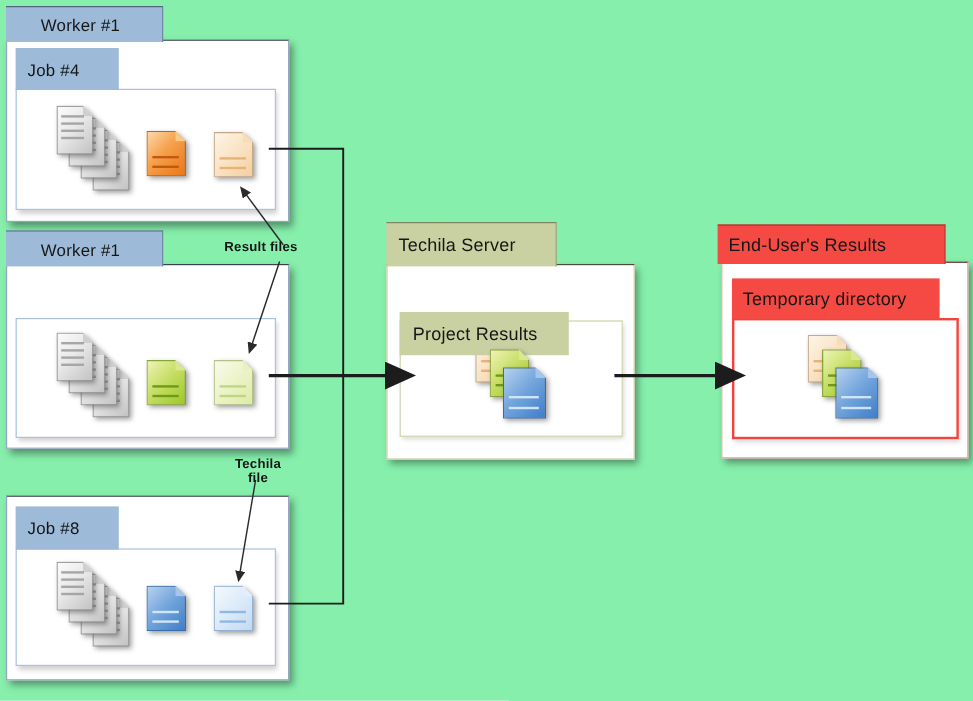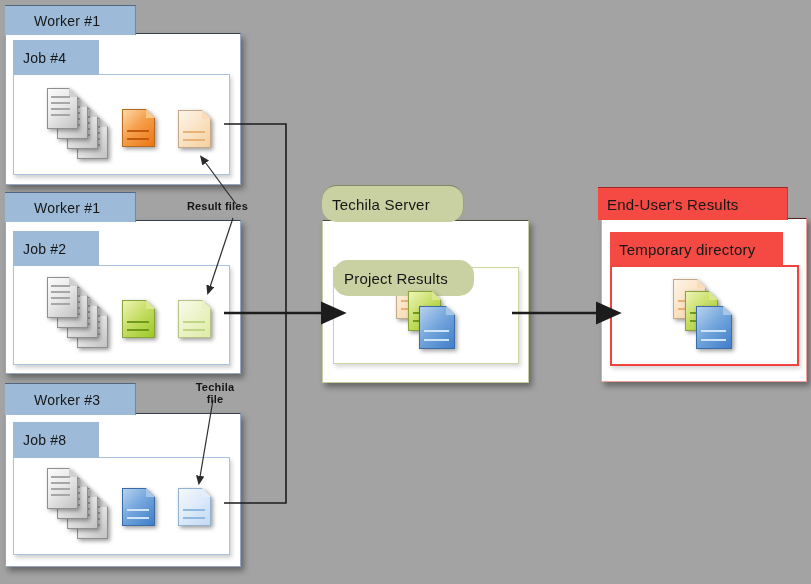--- a/index.html
+++ b/index.html
@@ -1,33 +1,33 @@
 <!DOCTYPE html>
 <html><head>
 <meta charset="utf-8">
 <style>
   html,body{margin:0;padding:0;}
   body{font-family:"Liberation Sans","DejaVu Sans",sans-serif;}
-  #canvas{position:relative;width:811px;height:584px;background:#a3a3a3;overflow:hidden;}
+  #canvas{position:relative;width:811px;height:584px;background:#86efac;overflow:hidden;}
 
   
   .panel{position:absolute;background:#ffffff;z-index:1;}
   .panel.worker{border:1px solid #96a7bf;border-top:1px solid #39424e;box-shadow:3px 4px 6px rgba(0,0,0,.38);}
   .panel.server{border:1px solid #c6cf9f;border-top:1px solid #4a4f3a;box-shadow:3px 4px 6px rgba(0,0,0,.38);}
   .panel.user{border:1px solid #f2a09a;border-top:1px solid #5a2020;box-shadow:3px 4px 6px rgba(0,0,0,.38);}
 
   .innerbox{position:absolute;background:#ffffff;z-index:2;}
   .innerbox.job{border:1px solid #a9c2de;box-shadow:2px 3px 4px rgba(0,0,0,.18);}
   .innerbox.proj{border:1px solid #cbd4a5;box-shadow:2px 3px 4px rgba(0,0,0,.15);}
   .innerbox.temp{border:2px solid #f0433d;box-shadow:2px 3px 4px rgba(0,0,0,.15);}
 
   
   .tab{position:absolute;display:flex;align-items:center;color:#161616;font-size:14px;letter-spacing:.2px;z-index:5;}
   .tab.blue{background:#9dbbd9;border-top:1px solid rgba(10,20,40,.5);border-right:1px solid rgba(10,20,40,.3);}
-  .tab.sage{background:#c9d1a2;border-top:1px solid rgba(40,45,20,.45);border-right:1px solid rgba(40,45,20,.28);border-radius:15px;}
+  .tab.sage{background:#c9d1a2;border-top:1px solid rgba(40,45,20,.45);border-right:1px solid rgba(40,45,20,.28);}
   .tab.red{background:#f54944;border-top:1px solid rgba(90,10,10,.55);border-right:1px solid rgba(90,10,10,.3);}
   .tab.flat{border:none;}
   .tab.big{font-size:15px;}
 
   
   .doc{position:absolute;filter:drop-shadow(2px 2px 2px rgba(35,35,35,.45));}
   .doc .page{position:absolute;inset:0;clip-path:polygon(0 0,calc(100% - 9px) 0,100% 9px,100% 100%,0 100%);}
   .doc .fold{position:absolute;top:0;right:0;width:9px;height:9px;clip-path:polygon(0 0,100% 100%,0 100%);}
   .doc .ln{position:absolute;left:5px;right:6px;height:2px;}
 
@@ -124,23 +124,20 @@
       <div class="fold"></div>
       <i class="ln l1"></i>
       <i class="ln l2"></i>
     </div>
 
   <div class="panel worker" style="left:5px;top:220px;width:234px;height:152px;"></div>
   <div class="tab blue" style="left:5px;top:192px;width:101px;height:29px;padding-left:29px;">
     <span>Worker #1</span>
   </div>
   <div class="innerbox job" style="left:13px;top:265px;width:215px;height:98px;"></div>
-  <div class="tab blue flat" style="left:13px;top:231px;width:76px;height:35px;padding-left:10px;">
-    <span>Job #2</span>
-  </div>
   <div class="doc gray" style="left:47px;top:277px;width:31px;height:41px;z-index:7;">
     <div class="page"></div>
       <div class="fold"></div>
       <i class="ln s1"></i>
       <i class="ln s2"></i>
       <i class="ln s3"></i>
       <i class="ln s4"></i>
     </div>
   <div class="doc gray" style="left:57px;top:287px;width:31px;height:41px;z-index:6;">
     <div class="page"></div>
@@ -173,23 +170,20 @@
       <i class="ln l2"></i>
     </div>
   <div class="doc lgreen" style="left:178px;top:300px;width:33px;height:38px;z-index:4;">
     <div class="page"></div>
       <div class="fold"></div>
       <i class="ln l1"></i>
       <i class="ln l2"></i>
     </div>
 
   <div class="panel worker" style="left:5px;top:413px;width:234px;height:152px;"></div>
-  <div class="tab blue" style="left:5px;top:383px;width:101px;height:31px;padding-left:29px;">
-    <span>Worker #3</span>
-  </div>
   <div class="innerbox job" style="left:13px;top:457px;width:215px;height:96px;"></div>
   <div class="tab blue flat" style="left:13px;top:422px;width:76px;height:36px;padding-left:10px;">
     <span>Job #8</span>
   </div>
   <div class="doc gray" style="left:47px;top:468px;width:31px;height:41px;z-index:7;">
     <div class="page"></div>
       <div class="fold"></div>
       <i class="ln s1"></i>
       <i class="ln s2"></i>
       <i class="ln s3"></i>

